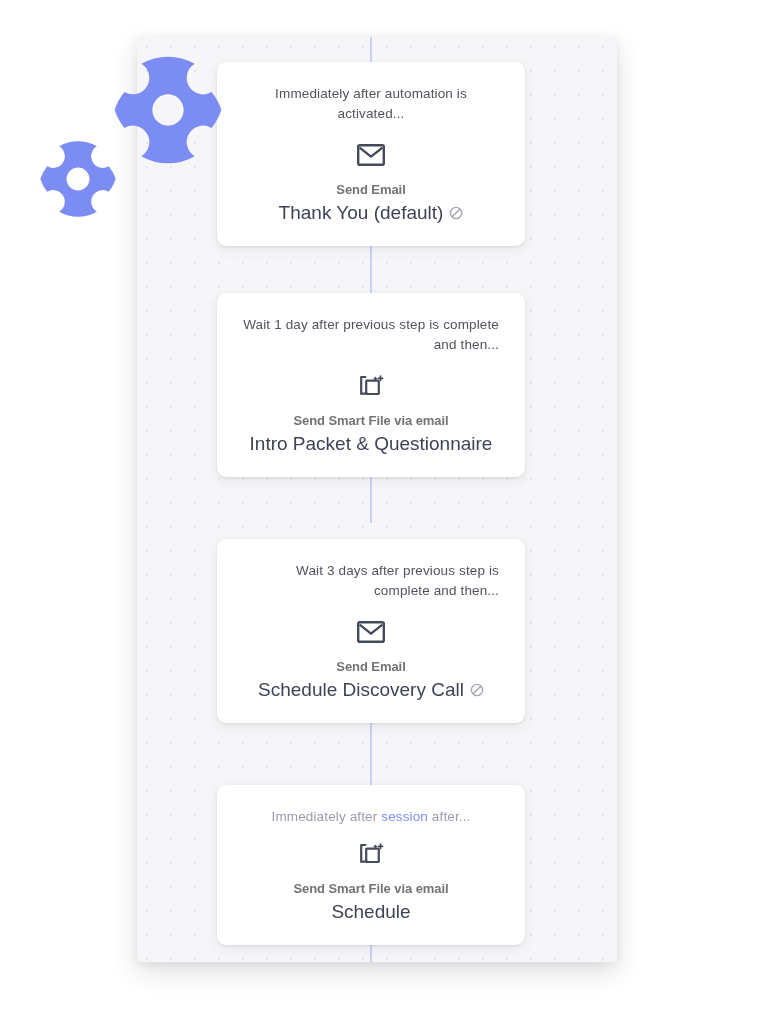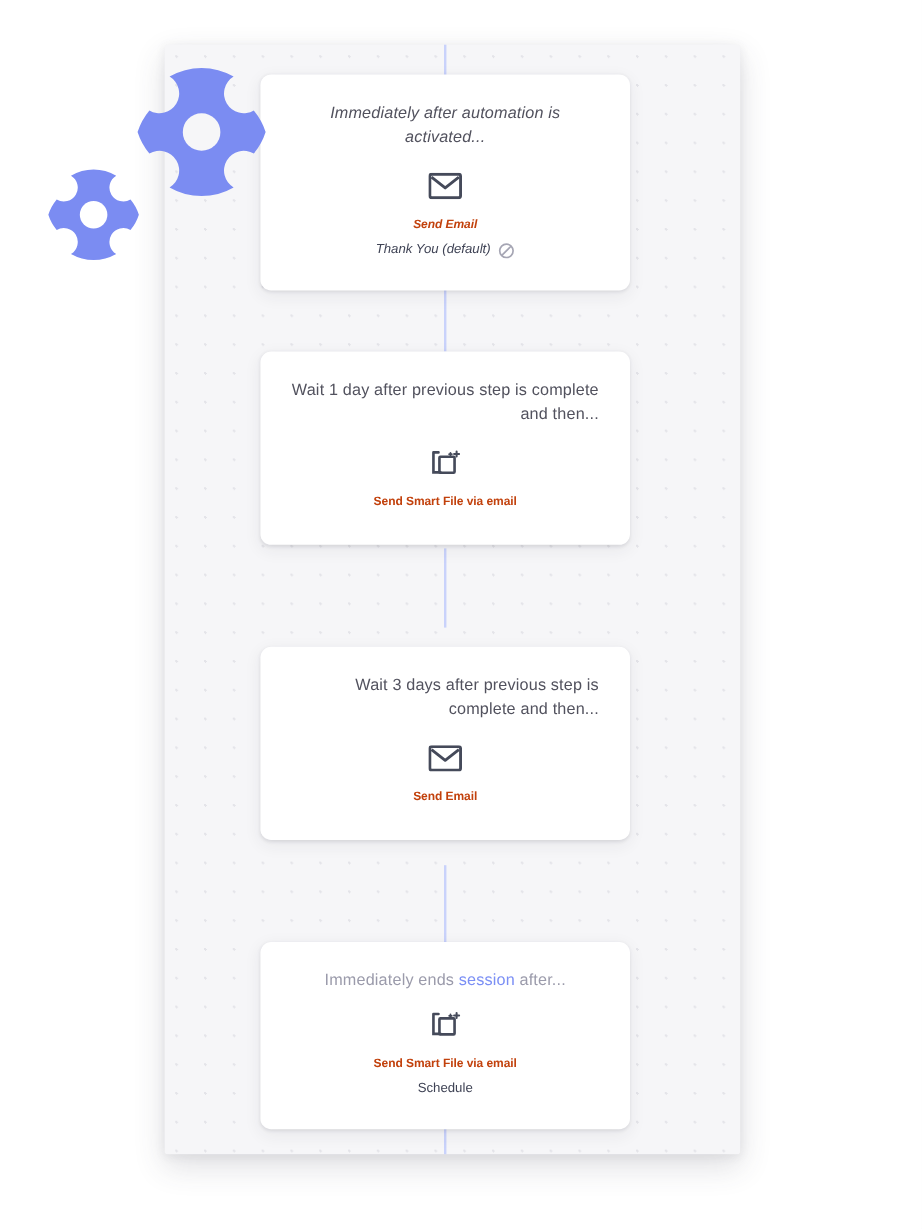--- a/index.html
+++ b/index.html
@@ -86,29 +86,29 @@
     display: flex;
     align-items: center;
     justify-content: center;
     height: 34px;
     margin-top: 14px;
     margin-bottom: 10px;
     color: #454a5a;
   }
 
   .card-title {
-    font-size: 10px;
+    font-size: 13px;
     font-weight: bold;
-    color: #c2410c;
+    color: #737373;
     margin: 0 0 6px 0;
     letter-spacing: -0.005em;
   }
 
   .card-sub {
-    font-size: 11px;
+    font-size: 19px;
     color: #3f4355;
     margin: 0;
     display: flex;
     align-items: center;
     justify-content: center;
     gap: 6px;
     line-height: 19px;
   }
 
   .badge-icon {
@@ -126,21 +126,21 @@
 
 <div id="stage">
 
   <div id="board">
 
     <div class="connector" style="top:0px;height:256px;"></div>
     <div class="connector" style="top:420px;height:66px;"></div>
     <div class="connector" style="top:684px;height:64px;"></div>
     <div class="connector" style="top:900px;height:25px;"></div>
 
-    <div class="card" style="top:25px;font-style:italic;">
+    <div class="card" style="top:25px;">
       <div class="card-inner">
         <p class="trigger-text centered">Immediately after automation is activated...</p>
         <div class="card-icon">
           <svg width="28" height="22" viewBox="0 0 28 22" fill="none">
             <rect x="1.2" y="1.2" width="25.6" height="19.6" rx="1.6" stroke="#454a5a" stroke-width="2.4"></rect>
             <path d="M2.6 3.6 L14 12.6 L25.4 3.6" stroke="#454a5a" stroke-width="2.4" fill="none" stroke-linejoin="round"></path>
           </svg>
         </div>
         <p class="card-title">Send Email</p>
         <p class="card-sub">
@@ -160,40 +160,52 @@
         <p class="trigger-text">Wait 1 day after previous step is complete and then...</p>
         <div class="card-icon">
           <svg width="27" height="27" viewBox="0 0 27 27" fill="none">
             <path d="M3.2 4 H7.4 M3.2 4 V20.6 H9.0" stroke="#454a5a" stroke-width="2.2" stroke-linecap="round" fill="none"></path>
             <rect x="8.2" y="7.6" width="12.6" height="13.4" rx="0.8" stroke="#454a5a" stroke-width="2.2" fill="none"></rect>
             <path d="M22.5 3.2 V7.4 M20.4 5.3 H24.6" stroke="#454a5a" stroke-width="1.7" stroke-linecap="round"></path>
             <path d="M17.4 4.4 V6.6 M16.3 5.5 H18.5" stroke="#454a5a" stroke-width="1.5" stroke-linecap="round"></path>
           </svg>
         </div>
         <p class="card-title">Send Smart File via email</p>
+        <p class="card-sub">
+          <span>Intro Packet &amp; Questionnaire</span>
+        </p>
       </div>
     </div>
 
     <div class="card" style="top:502px;">
       <div class="card-inner">
         <p class="trigger-text">Wait 3 days after previous step is complete and then...</p>
         <div class="card-icon">
           <svg width="28" height="22" viewBox="0 0 28 22" fill="none">
             <rect x="1.2" y="1.2" width="25.6" height="19.6" rx="1.6" stroke="#454a5a" stroke-width="2.4"></rect>
             <path d="M2.6 3.6 L14 12.6 L25.4 3.6" stroke="#454a5a" stroke-width="2.4" fill="none" stroke-linejoin="round"></path>
           </svg>
         </div>
         <p class="card-title">Send Email</p>
+        <p class="card-sub">
+          <span>Schedule Discovery Call</span>
+          <span class="badge-icon">
+            <svg width="14" height="14" viewBox="0 0 14 14" fill="none">
+              <circle cx="7" cy="7" r="5.6" stroke="#a6a6b4" stroke-width="1.4"></circle>
+              <path d="M3.4 10.6 L10.6 3.4" stroke="#a6a6b4" stroke-width="1.4" stroke-linecap="round"></path>
+            </svg>
+          </span>
+        </p>
       </div>
     </div>
 
     <div class="card" style="top:748px;">
       <div class="card-inner">
         <p class="trigger-text centered muted">
-          <span>Immediately ends </span><span class="trigger-link">session</span><span> after...</span>
+          <span>Immediately after </span><span class="trigger-link">session</span><span> after...</span>
         </p>
         <div class="card-icon" style="margin-top:10px;">
           <svg width="27" height="27" viewBox="0 0 27 27" fill="none">
             <path d="M3.2 4 H7.4 M3.2 4 V20.6 H9.0" stroke="#454a5a" stroke-width="2.2" stroke-linecap="round" fill="none"></path>
             <rect x="8.2" y="7.6" width="12.6" height="13.4" rx="0.8" stroke="#454a5a" stroke-width="2.2" fill="none"></rect>
             <path d="M22.5 3.2 V7.4 M20.4 5.3 H24.6" stroke="#454a5a" stroke-width="1.7" stroke-linecap="round"></path>
             <path d="M17.4 4.4 V6.6 M16.3 5.5 H18.5" stroke="#454a5a" stroke-width="1.5" stroke-linecap="round"></path>
           </svg>
         </div>
         <p class="card-title">Send Smart File via email</p>

